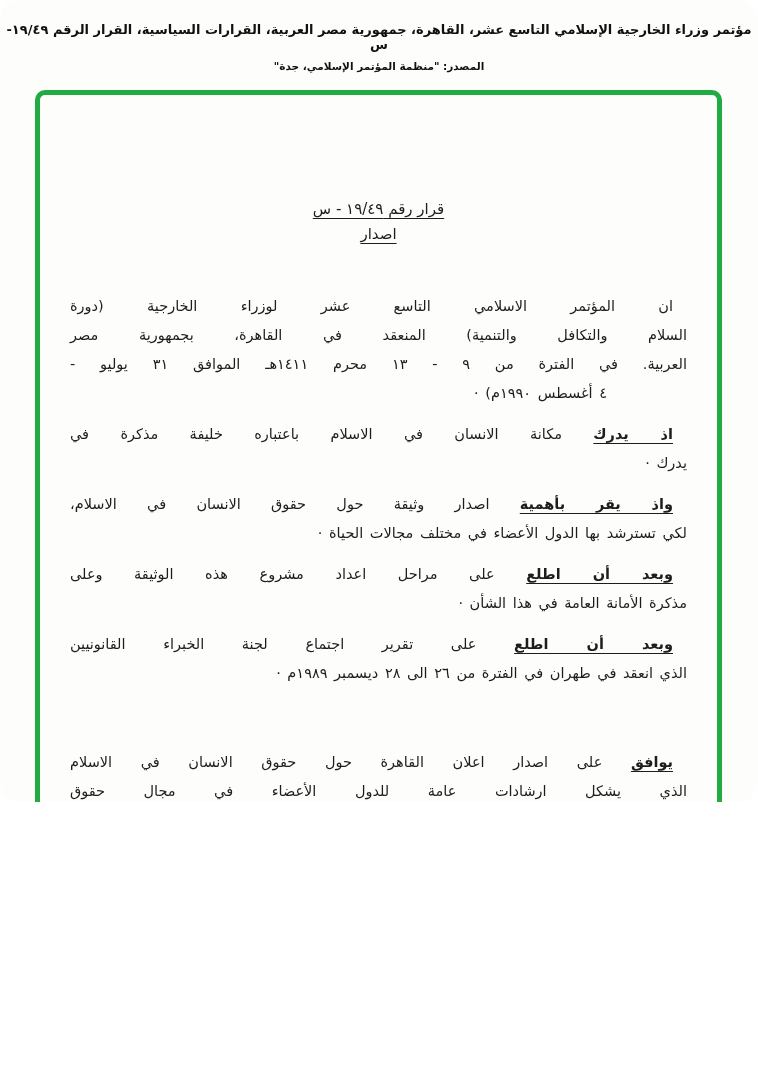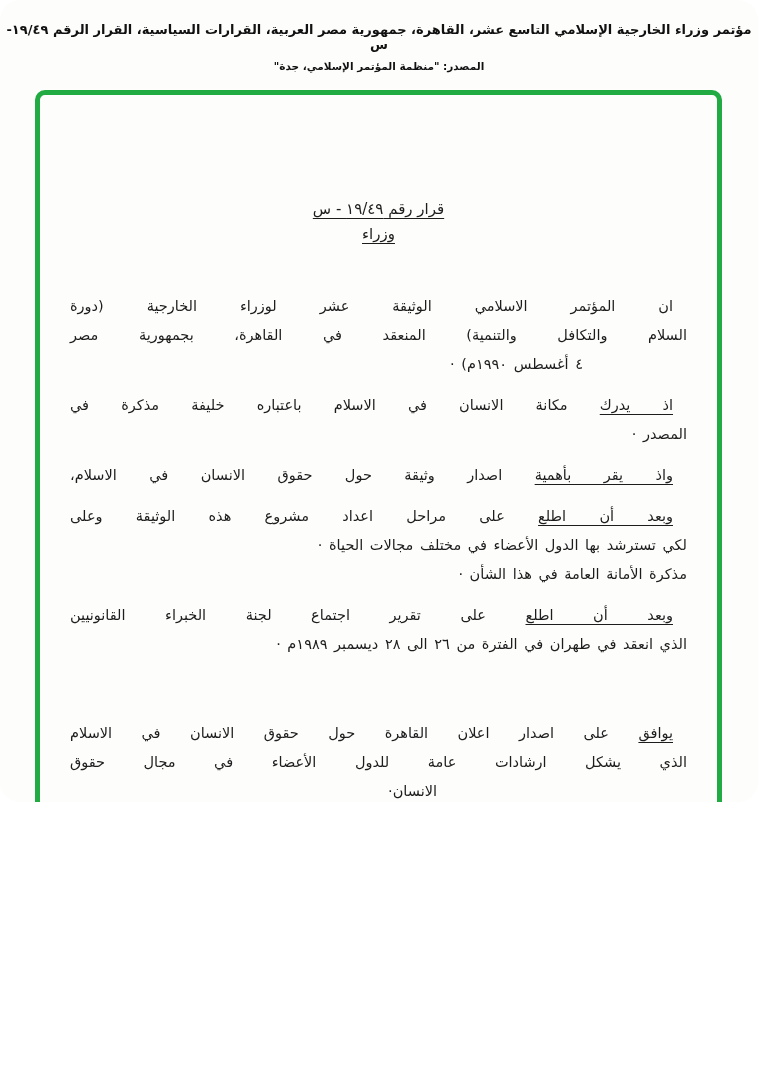--- a/index.html
+++ b/index.html
@@ -32,23 +32,23 @@
   
   .docbody { margin-top:45px; font-size:14.5px; }
   .bl {
     line-height:29px; word-spacing:2px;
     text-align:justify; text-align-last:justify;
   }
   .bl.e { text-align:right; text-align-last:right; }
   .bl.f  { margin-right:14px; }    
   .bl.p  { margin-top:12px; }      
   .bl.p2 { margin-top:60px; }      
-  .bl.i1 { margin-right:104px; }   
+  .bl.i1 { margin-right:80px; }   
   .bl.i2 { margin-right:250px; }   
-  .u { text-decoration:underline; text-decoration-thickness:1px; text-underline-offset:4px; }
+  .u { text-decoration:underline; text-decoration-thickness:1px; text-underline-offset:4px;font-weight:bold; }
 
   
   .pnum {
     position:absolute; top:1042px; left:0; right:0;
     text-align:center; font-size:13px; color:#222;
   }
 </style>
 </head>
 <body>
 
@@ -58,42 +58,43 @@
     <div class="h1">مؤتمر وزراء الخارجية الإسلامي التاسع عشر، القاهرة، جمهورية مصر العربية، القرارات السياسية، القرار الرقم ١٩/٤٩-س</div>
     <div class="h2">المصدر: "منظمة المؤتمر الإسلامي، جدة"</div>
   </div>
 
   <div class="frame" style="border-color: rgb(34, 171, 66);">
 
     <div class="title">
 
         <div class="title-line">قرار رقم ١٩/٤٩ - س</div>
 
-        <div class="title-line">وزراء</div>
+        <div class="title-line">اصدار</div>
 
       </div>
 
     <div class="docbody">
 
-        <div class="bl f"><span class="u"></span><span>ان المؤتمر الاسلامي الوثيقة عشر لوزراء الخارجية (دورة</span></div>
+        <div class="bl f"><span class="u"></span><span>ان المؤتمر الاسلامي التاسع عشر لوزراء الخارجية (دورة</span></div>
 
         <div class="bl"><span class="u"></span><span>السلام والتكافل والتنمية) المنعقد في القاهرة، بجمهورية مصر</span></div>
 
+        <div class="bl"><span class="u"></span><span>العربية. في الفترة من ٩ - ١٣ محرم ١٤١١هـ الموافق ٣١ يوليو -</span></div>
 
         <div class="bl e i1"><span class="u"></span><span>٤ أغسطس ١٩٩٠م) ·</span></div>
 
         <div class="bl p f"><span class="u">اذ يدرك</span><span> مكانة الانسان في الاسلام باعتباره خليفة مذكرة في</span></div>
 
-        <div class="bl e"><span class="u"></span><span>المصدر ·</span></div>
+        <div class="bl e"><span class="u"></span><span>يدرك ·</span></div>
 
         <div class="bl p f"><span class="u">واذ يقر بأهمية</span><span> اصدار وثيقة حول حقوق الانسان في الاسلام،</span></div>
 
+        <div class="bl e"><span class="u"></span><span>لكي تسترشد بها الدول الأعضاء في مختلف مجالات الحياة ·</span></div>
+
         <div class="bl p f"><span class="u">وبعد أن اطلع</span><span> على مراحل اعداد مشروع هذه الوثيقة وعلى</span></div>
-
-        <div class="bl e"><span class="u"></span><span>لكي تسترشد بها الدول الأعضاء في مختلف مجالات الحياة ·</span></div>
 
         <div class="bl e"><span class="u"></span><span>مذكرة الأمانة العامة في هذا الشأن ·</span></div>
 
         <div class="bl p f"><span class="u">وبعد أن اطلع</span><span> على تقرير اجتماع لجنة الخبراء القانونيين</span></div>
 
         <div class="bl e"><span class="u"></span><span>الذي انعقد في طهران في الفترة من ٢٦ الى ٢٨ ديسمبر ١٩٨٩م ·</span></div>
 
         <div class="bl p2 f"><span class="u">يوافق</span><span> على اصدار اعلان القاهرة حول حقوق الانسان في الاسلام</span></div>
 
         <div class="bl"><span class="u"></span><span>الذي يشكل ارشادات عامة للدول الأعضاء في مجال حقوق</span></div>

